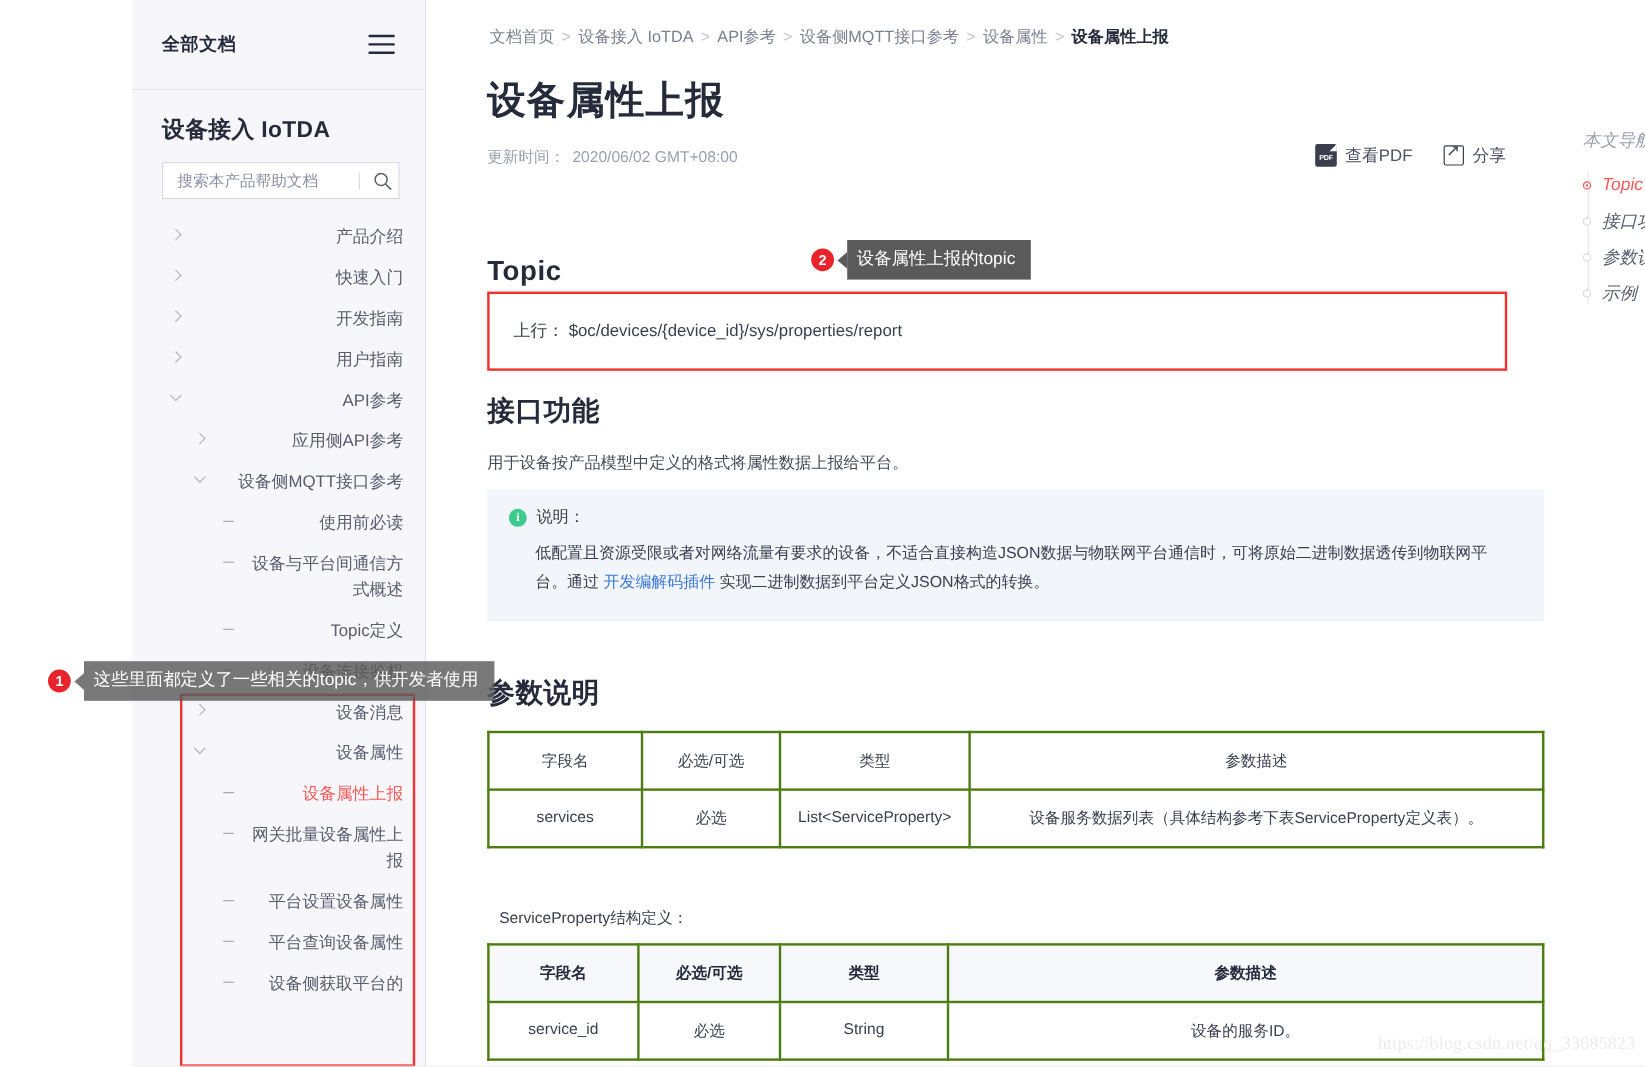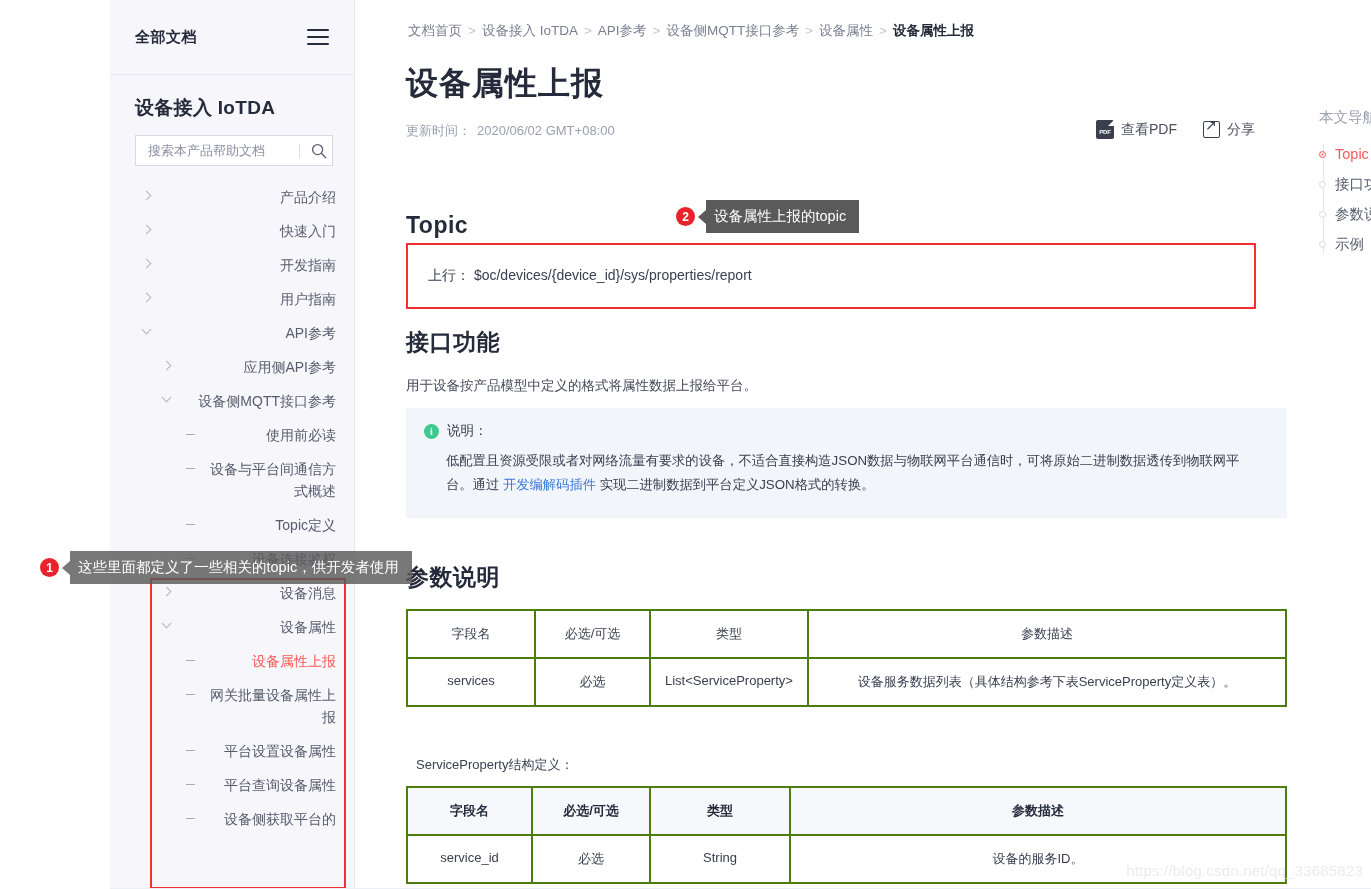--- a/index.html
+++ b/index.html
@@ -88,21 +88,21 @@
 
   .doc-actions { position:absolute; right: 116px; top: 120px; display:flex; align-items:center; gap: 26px; }
   .doc-act { display:flex; align-items:center; gap:7px; font-size:14px; color:#4a5061; cursor:pointer;}
   .pdf-ic { width:18px; height:19px; background:#3b3f4d; border-radius:2px; position:relative; display:flex; align-items:flex-end; justify-content:center; }
   .pdf-ic::after { content:"PDF"; color:#fff; font-size:6px; font-weight:bold; line-height:8px; padding-bottom:3px; letter-spacing:-.2px;}
   .pdf-ic::before { content:""; position:absolute; right:0; top:0; border-width:0 0 6px 6px; border-style:solid; border-color: transparent transparent #fff transparent;}
   .share-ic { width:17px; height:17px; border:1.6px solid #3b3f4d; border-radius:2px; position:relative;}
   .share-ic::after { content:"↗"; position:absolute; left:1px; top:-5px; font-size:14px; color:#3b3f4d; line-height:17px;}
 
   
-  .toc { position:absolute; right: 0; top: 108px; width: 66px; overflow:hidden;}
+  .toc { position:absolute; right: 0; top: 108px; width: 66px; overflow:hidden;font-style:italic;}
   .toc-title { font-size: 14.5px; color:#9aa0ae; white-space:nowrap; margin-left: 14px; }
   .toc-list { position:relative; margin-top: 12px; padding-left: 14px;}
   .toc-line { position:absolute; left: 18px; top: 4px; bottom: 6px; width:1px; background:#e4e5ee;}
   .toc-item { position:relative; display:flex; align-items:center; height: 30px; font-size:14.5px; color:#575d6c; white-space:nowrap; cursor:pointer;}
   .toc-dot { width:7px; height:7px; border-radius:50%; border:1.5px solid #d8dae3; background:#fff; margin-right:9px; flex:none;}
   .toc-item.active { color:#fa5a57; }
   .toc-item.active .toc-dot { border-color:#fa5a57; background:#fff; box-shadow: inset 0 0 0 1.5px #fff, inset 0 0 0 3px #fa5a57; }
 
   
   .h2 { position:absolute; left:50px; font-size:23px; font-weight:bold; color:#252b3a; letter-spacing:.5px;}
@@ -144,21 +144,21 @@
     border-color: transparent #5a5a5a transparent transparent; margin-left: 3px;
   }
   .callout .bubble {
     background:#5a5a5a; color:#fff; font-size:14.5px; padding: 7px 13px 8px 8px; white-space:nowrap; line-height:18px;
   }
   .callout.translucent .bubble { background: rgba(90,90,90,0.82); }
   .callout.translucent .arrow { border-right-color: rgba(90,90,90,0.82); }
 
   .watermark {
     position:absolute; right: 8px; bottom: 10px; font-size:15px; color:#ececec; white-space:nowrap;
-    font-family:Liberation Sans, sans-serif; letter-spacing:.2px;
+    font-family:Liberation Serif, serif; letter-spacing:.2px;
   }
   .bottom-rule { position:absolute; left:110px; right:0; bottom: 0; height:1px; background:#eceef3;}
 </style>
 </head>
 <body>
 
 <div id="root">
 
   <div class="left-gutter"></div>
 

